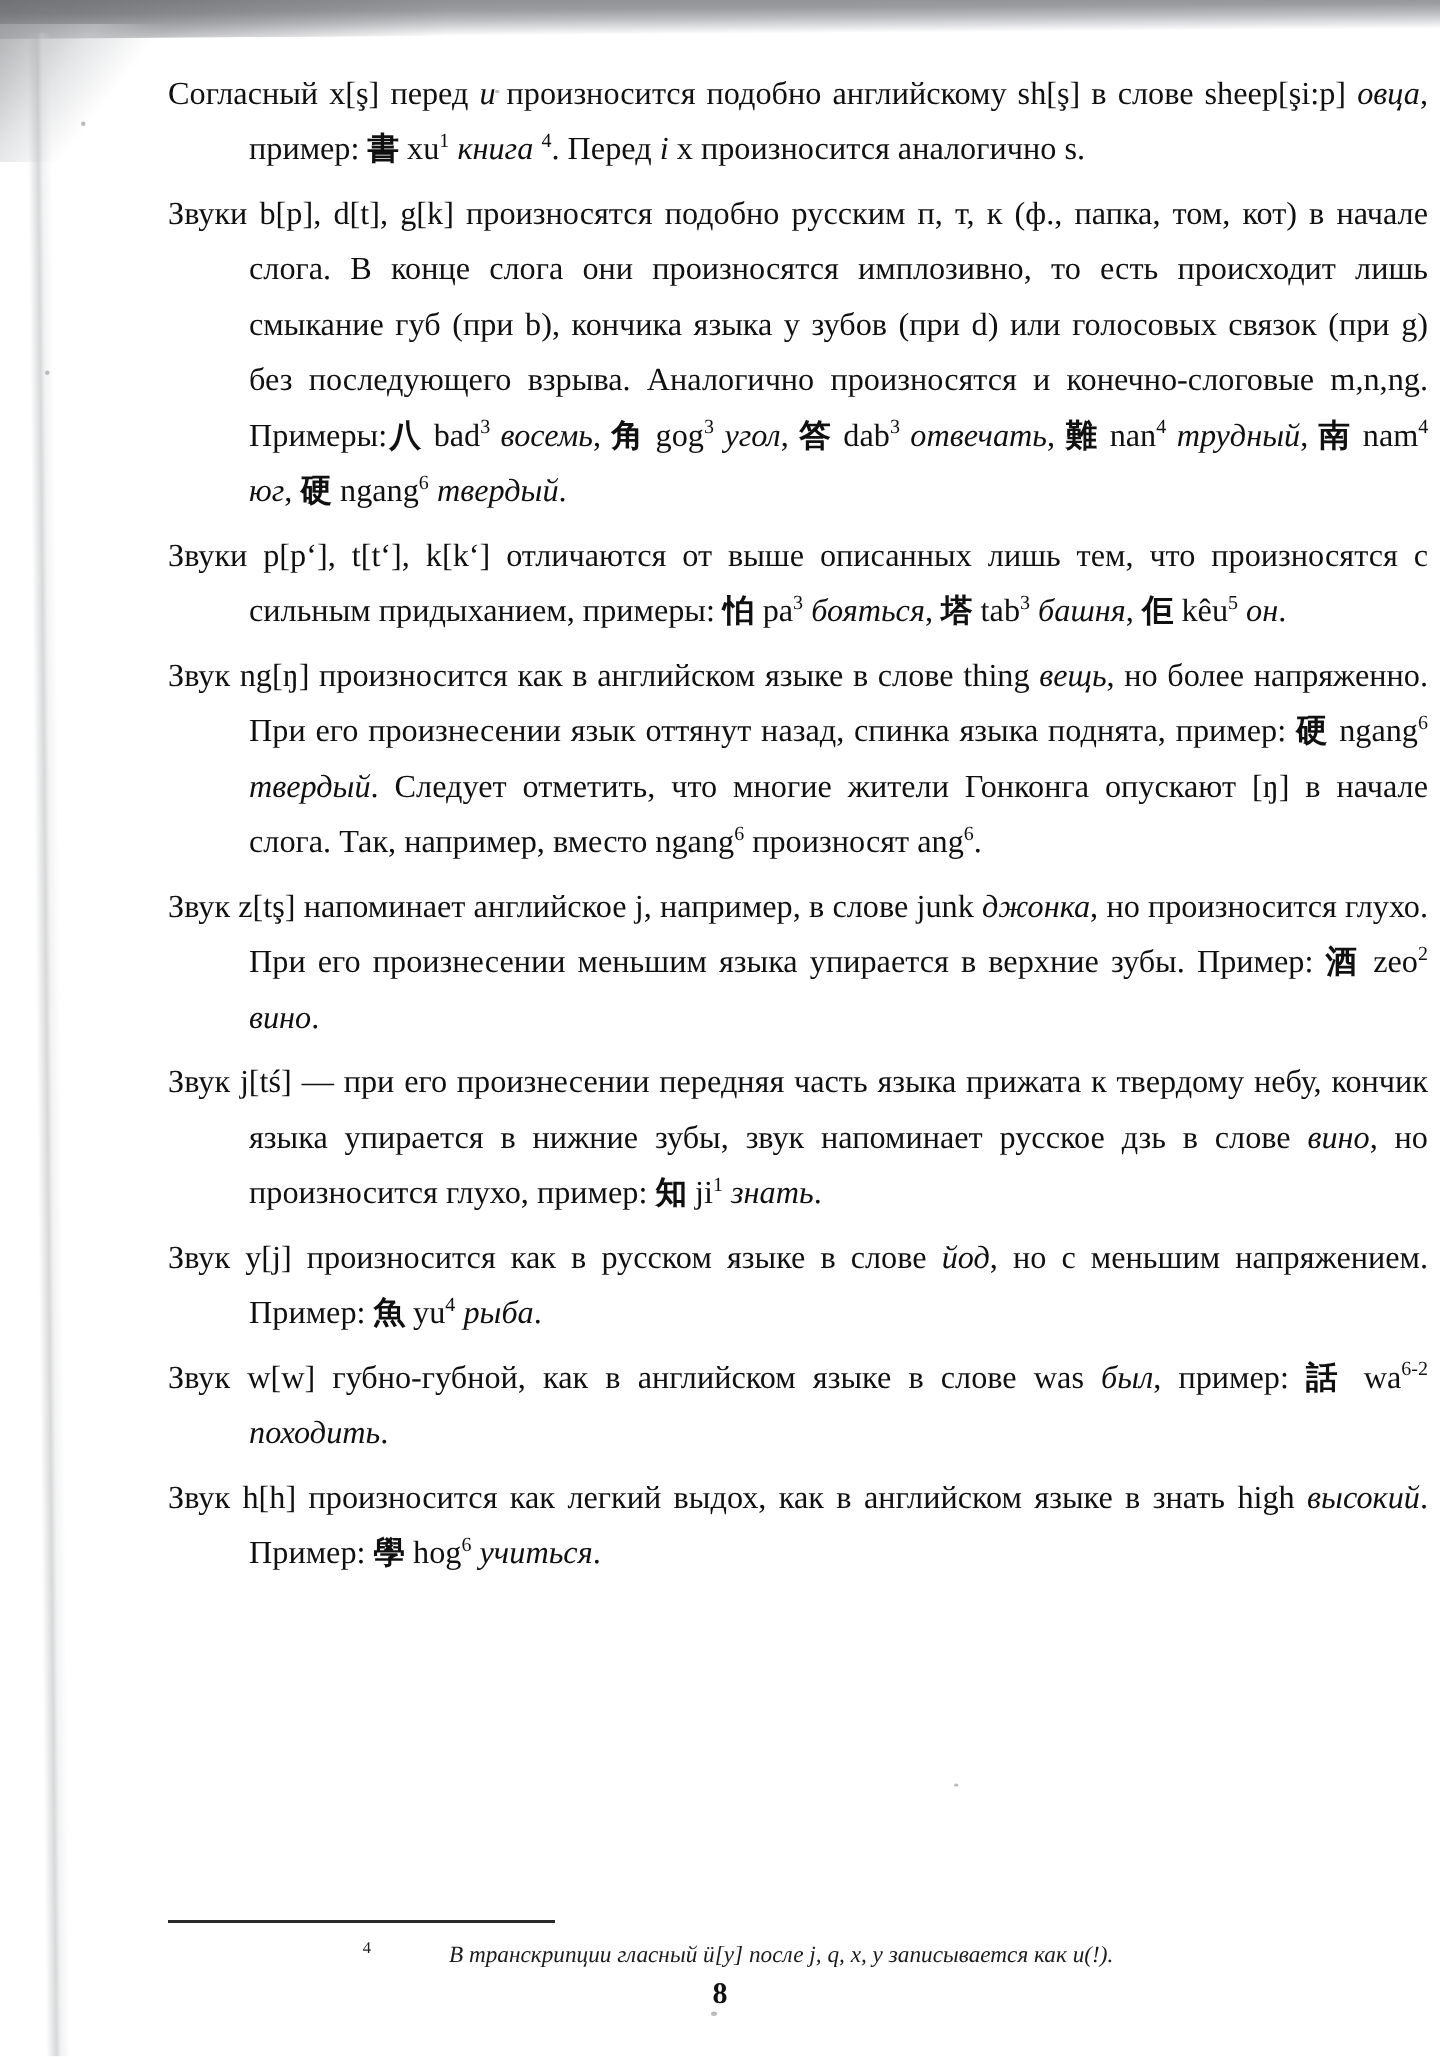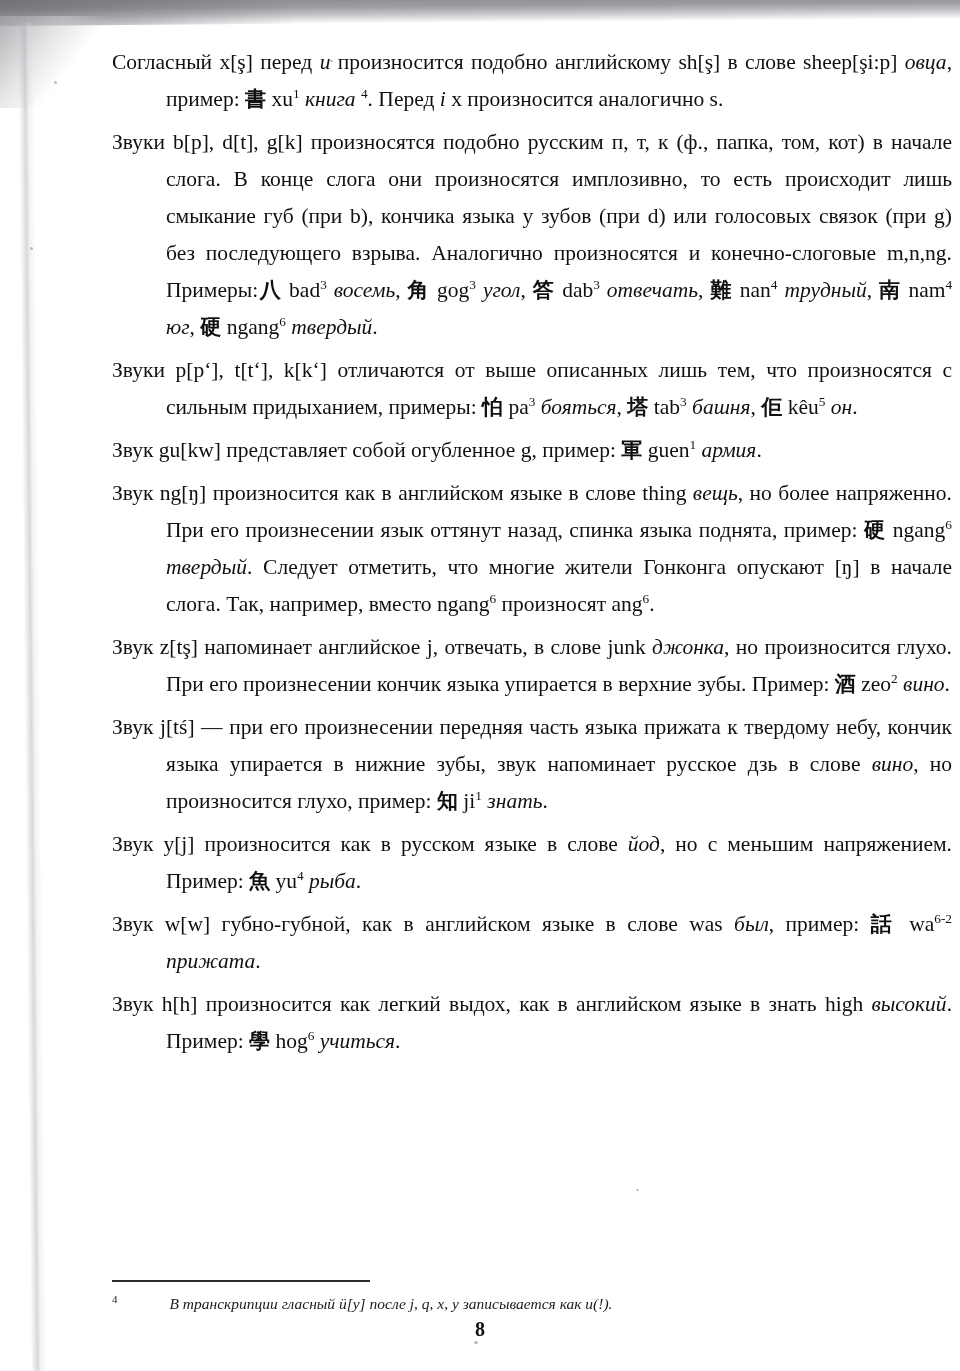--- a/index.html
+++ b/index.html
@@ -109,20 +109,21 @@
     border-top: 2px solid #2a2a2a;
   }
   .footnote {
     position: absolute;
     left: 112px;
     top: 1288px;
     width: 760px;
     font-size: 15.5px;
     line-height: 22px;
     color: #1b1b1b;
+    text-align: center;
   }
   .footnote .fn-mark {
     font-size: 11px;
     vertical-align: super;
     font-style: normal;
     margin-right: 52px;
   }
   .footnote .fn-text { font-style: italic; }
 
   .page-number {
@@ -149,26 +150,25 @@
   <div class="scan-speck" style="left:330px; top:60px;  width:3px; height:2px;"></div>
   <div class="scan-speck" style="left:268px; top:147px; width:4px; height:3px;"></div>
   <div class="scan-speck" style="left:489px; top:841px; width:3px; height:3px;"></div>
   <div class="scan-speck" style="left:474px; top:1341px;width:4px; height:3px;"></div>
   <div class="scan-speck" style="left:636px; top:1189px;width:3px; height:2px;"></div>
 
   <div id="content">
       <p class="para hang"><span>Согласный x[ş] перед </span><i>и</i><span> произносится подобно английскому sh[ş] в слове sheep[şi:p] </span><i>овца</i><span>, пример: </span><span class="han">書</span><span> xu</span><sup>1</sup><span> </span><i>книга</i><span> </span><sup>4</sup><span>. Перед </span><i>i</i><span> x произносится аналогично s.</span></p>
       <p class="para hang"><span>Звуки b[p], d[t], g[k] произносятся подобно русским п, т, к (ф., папка, том, кот) в начале слога. В конце слога они произносятся имплозивно, то есть происходит лишь смыкание губ (при b), кончика языка у зубов (при d) или голосовых связок (при g) без последующего взрыва. Аналогично произносятся и конечно-слоговые m,n,ng. Примеры:</span><span class="han">八</span><span> bad</span><sup>3</sup><span> </span><i>восемь</i><span>, </span><span class="han">角</span><span> gog</span><sup>3</sup><span> </span><i>угол</i><span>, </span><span class="han">答</span><span> dab</span><sup>3</sup><span> </span><i>отвечать</i><span>, </span><span class="han">難</span><span> nan</span><sup>4</sup><span> </span><i>трудный</i><span>, </span><span class="han">南</span><span> nam</span><sup>4</sup><span> </span><i>юг</i><span>, </span><span class="han">硬</span><span> ngang</span><sup>6</sup><span> </span><i>твердый</i><span>.</span></p>
       <p class="para hang"><span>Звуки p[p‘], t[t‘], k[k‘] отличаются от выше описанных лишь тем, что произносятся с сильным придыханием, примеры: </span><span class="han">怕</span><span> pa</span><sup>3</sup><span> </span><i>бояться</i><span>, </span><span class="han">塔</span><span> tab</span><sup>3</sup><span> </span><i>башня</i><span>, </span><span class="han">佢</span><span> kêu</span><sup>5</sup><span> </span><i>он</i><span>.</span></p>
-      <p class="para hang"><span>Звук gu[kw] представляет собой огубленное g, пример: </span><span class="han">軍</span><span> guen</span><sup>1</sup><span> </span><i>армия</i><span>.</span></p>
       <p class="para hang"><span>Звук ng[ŋ] произносится как в английском языке в слове thing </span><i>вещь</i><span>, но более напряженно. При его произнесении язык оттянут назад, спинка языка поднята, пример: </span><span class="han">硬</span><span> ngang</span><sup>6</sup><span> </span><i>твердый</i><span>. Следует отметить, что многие жители Гонконга опускают [ŋ] в начале слога. Так, например, вместо ngang</span><sup>6</sup><span> произносят ang</span><sup>6</sup><span>.</span></p>
-      <p class="para hang"><span>Звук z[tş] напоминает английское j, отвечать, в слове junk </span><i>джонка</i><span>, но произносится глухо. При его произнесении кончик языка упирается в верхние зубы. Пример: </span><span class="han">酒</span><span> zeo</span><sup>2</sup><span> </span><i>вино</i><span>.</span></p>
+      <p class="para hang"><span>Звук z[tş] напоминает английское j, например, в слове junk </span><i>джонка</i><span>, но произносится глухо. При его произнесении меньшим языка упирается в верхние зубы. Пример: </span><span class="han">酒</span><span> zeo</span><sup>2</sup><span> </span><i>вино</i><span>.</span></p>
       <p class="para hang"><span>Звук j[tś] — при его произнесении передняя часть языка прижата к твердому небу, кончик языка упирается в нижние зубы, звук напоминает русское дзь в слове </span><i>вино</i><span>, но произносится глухо, пример: </span><span class="han">知</span><span> ji</span><sup>1</sup><span> </span><i>знать</i><span>.</span></p>
       <p class="para hang"><span>Звук y[j] произносится как в русском языке в слове </span><i>йод</i><span>, но с меньшим напряжением. Пример: </span><span class="han">魚</span><span> yu</span><sup>4</sup><span> </span><i>рыба</i><span>.</span></p>
-      <p class="para hang"><span>Звук w[w] губно-губной, как в английском языке в слове was </span><i>был</i><span>, пример: </span><span class="han">話</span><span> wa</span><sup>6-2</sup><span> </span><i>прижата</i><span>.</span></p>
+      <p class="para hang"><span>Звук w[w] губно-губной, как в английском языке в слове was </span><i>был</i><span>, пример: </span><span class="han">話</span><span> wa</span><sup>6-2</sup><span> </span><i>походить</i><span>.</span></p>
       <p class="para hang"><span>Звук h[h] произносится как легкий выдох, как в английском языке в знать high </span><i>высокий</i><span>. Пример: </span><span class="han">學</span><span> hog</span><sup>6</sup><span> </span><i>учиться</i><span>.</span></p>
     </div>
 
   <div class="footnote-rule"></div>
   <div class="footnote">
     <span class="fn-mark">4</span><span class="fn-text">В транскрипции гласный ü[y] после j, q, x, y записывается как и(!).</span>
   </div>
 
   <div class="page-number">8</div>
 

